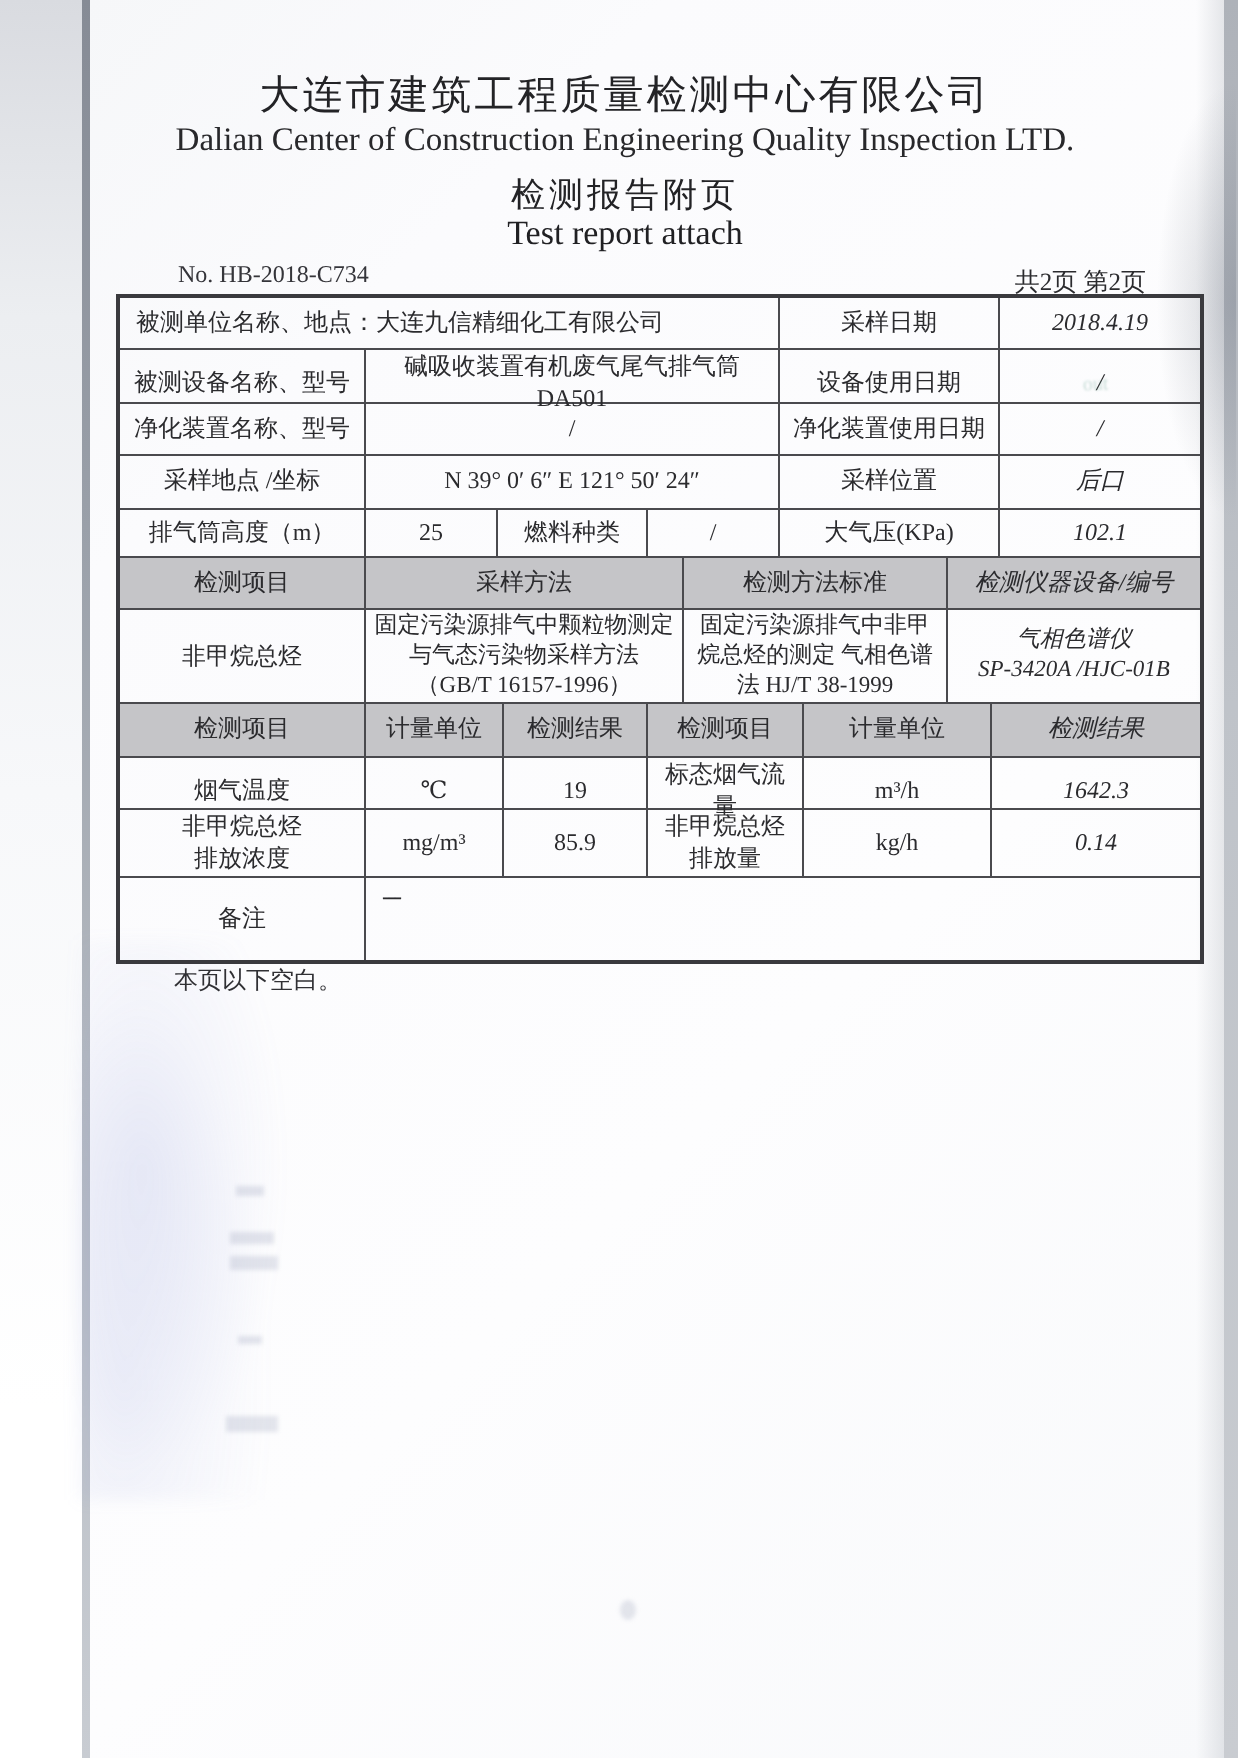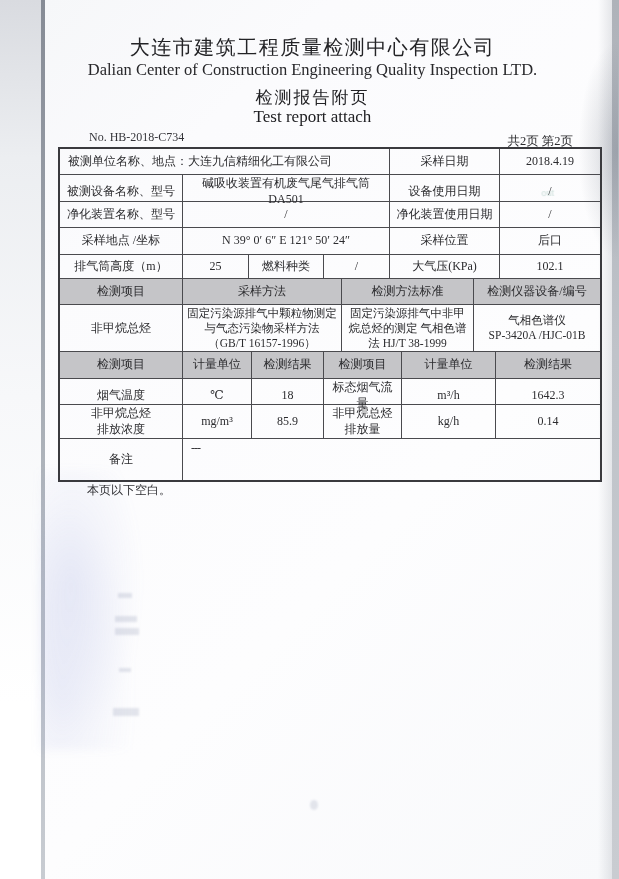--- a/index.html
+++ b/index.html
@@ -47,21 +47,21 @@
   .t-report-no{position:absolute;left:44px;top:130px;font-size:12px;color:#35353a;text-align:center;}
   .t-page-info{position:absolute;right:39px;top:133px;font-size:12.5px;color:#2b2b2e;}
   
   .sheet{position:absolute;left:13px;top:147px;width:544px;
     border:2px solid #3a3a3e;box-sizing:border-box;background:transparent;}
   .row{display:grid;border-bottom:1px solid #4a4a4e;box-sizing:border-box;}
   .row:last-child{border-bottom:none;}
   .cell{display:flex;align-items:center;justify-content:center;text-align:center;
     border-right:1px solid #4a4a4e;box-sizing:border-box;
     font-size:12px;line-height:1.3;padding:1px 3px;color:#2b2b2e;white-space:pre-line;}
-  .cell:last-child{border-right:none;}
+  .cell:last-child{border-right:none;font-style:italic;}
   .cell.left{justify-content:flex-start;text-align:left;padding-left:8px;}
   .gray{background:#c5c5c8;}
   .small{font-size:11.5px;}
   
   .r-s1a{grid-template-columns:330px 110px 1fr;height:26px;}
   .r-s1b{grid-template-columns:123px 207px 110px 1fr;height:27px;}
   .r-s1c{grid-template-columns:123px 207px 110px 1fr;height:26px;}
   .r-s1d{grid-template-columns:123px 207px 110px 1fr;height:27px;}
   .r-s1e{grid-template-columns:123px 66px 75px 66px 110px 1fr;height:24px;}
   .r-h2{grid-template-columns:123px 159px 132px 1fr;height:26px;}
@@ -153,21 +153,21 @@
       <div class="cell gray">检测项目</div>
       <div class="cell gray">计量单位</div>
       <div class="cell gray">检测结果</div>
       <div class="cell gray">检测项目</div>
       <div class="cell gray">计量单位</div>
       <div class="cell gray">检测结果</div>
     </div>
     <div class="row r-d1">
       <div class="cell">烟气温度</div>
       <div class="cell">℃</div>
-      <div class="cell">18</div>
+      <div class="cell">19</div>
       <div class="cell">标态烟气流量</div>
       <div class="cell">m³/h</div>
       <div class="cell">1642.3</div>
     </div>
     <div class="row r-d2">
       <div class="cell">非甲烷总烃
 排放浓度</div>
       <div class="cell">mg/m³</div>
       <div class="cell">85.9</div>
       <div class="cell">非甲烷总烃

